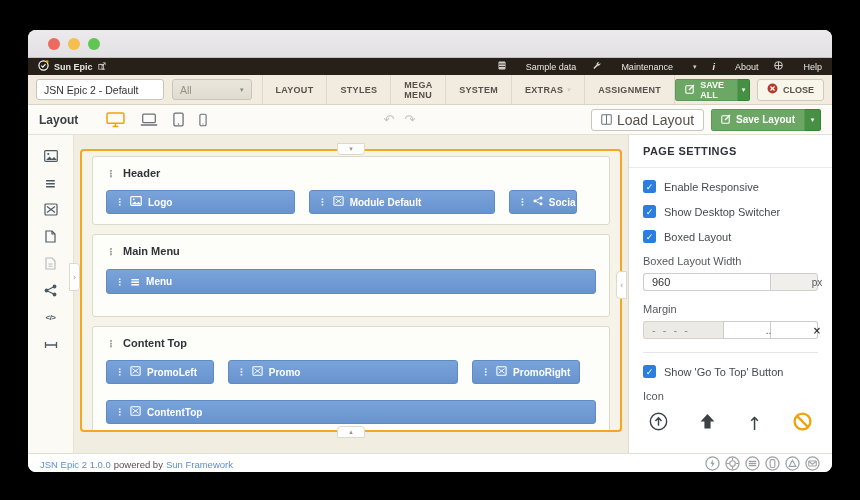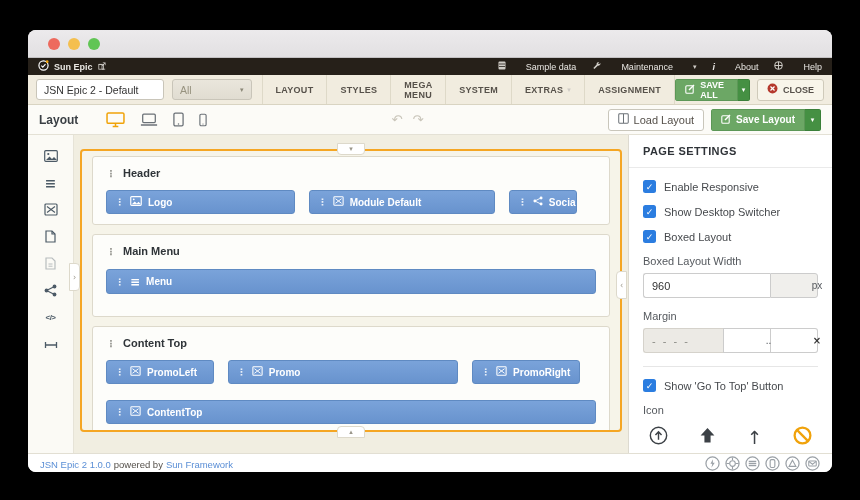--- a/index.html
+++ b/index.html
@@ -34,21 +34,21 @@
   .btn-green-caret { background:#459043; width:16px; display:flex; align-items:center; justify-content:center; color:#fff; font-size:7px; border:1px solid #3a7f39; border-left:none; }
   .btn-close { height:22px; display:flex; align-items:center; gap:5px; padding:0 9px; background:#f8f5ea; border:1px solid #cfcaba; border-radius:3px; font-size:9px; font-weight:bold; color:#55504a; }
 
   
   .layout-toolbar { height:30px; background:#fcfbf7; border-bottom:1px solid #e4e1d5; display:flex; align-items:center; padding:0 11px; flex:0 0 auto; }
   .lt-title { font-size:12px; font-weight:bold; color:#3a3f44; }
   .devices { display:flex; align-items:center; gap:15px; margin-left:28px; }
   .dev { display:flex; align-items:center; }
   .spacer { flex:1; }
   .history { display:flex; gap:10px; color:#c9c5ba; font-size:13px; }
-  .btn-load { height:22px; display:flex; align-items:center; gap:5px; padding:0 9px; background:#fff; border:1px solid #c9c6bb; border-radius:3px; font-size:11px; color:#55504a; }
+  .btn-load { height:22px; display:flex; align-items:center; gap:5px; padding:0 9px; background:#fff; border:1px solid #c9c6bb; border-radius:3px; font-size:14px; color:#55504a; }
 
   
   .main { height:318px; display:flex; flex:0 0 auto; overflow:hidden; }
   .icon-strip { width:46px; background:#fbfaf5; border-right:1px solid #e6e3d7; display:flex; flex-direction:column; align-items:center; padding-top:13px; gap:12px; }
   .strip-icon { width:15px; height:15px; display:flex; align-items:center; justify-content:center; color:#4c5a66; font-size:12px; }
   .strip-icon.disabled { opacity:.38; }
   .code-txt { font-size:8px; font-weight:bold; letter-spacing:-0.5px; }
 
   .canvas-wrap { flex:1; background:#f1eee1; position:relative; padding:14px 6px 0 6px; }
   .canvas { height:283px; border:2px solid #f5a623; border-radius:4px; background:#f6f4e9; overflow:hidden; padding:5px 10px 0 10px; }
@@ -70,21 +70,21 @@
   .w-full{width:100%;}
   .sec-mainmenu { padding-bottom:22px; }
   .extra-row { margin-top:16px; }
 
   
   .settings { width:204px; background:#fff; border-left:1px solid #dddad0; padding:10px 14px 0 14px; overflow:hidden; }
   .ps-title { font-size:11px; font-weight:bold; color:#2f3338; letter-spacing:.4px; padding-bottom:10px; border-bottom:1px solid #eaeaea; margin:0 -14px; padding-left:14px; }
   .chk-row { margin-top:12px; display:flex; align-items:center; gap:8px; font-size:11px; color:#46494d; }
   .chk { width:13px; height:13px; background:#2b7de0; border-radius:2.5px; color:#fff; font-size:9px; display:flex; align-items:center; justify-content:center; flex:0 0 auto; }
   .fld-label { margin-top:12px; font-size:11px; color:#55595e; }
-  .igroup { margin-top:6px; display:flex; height:25px; }
+  .igroup { margin-top:6px; display:flex; height:18px; }
   .igroup input { flex:1; min-width:0; border:1px solid #ccc; border-right:none; border-radius:3px 0 0 3px; font-size:11px; padding:0 8px; color:#333; font-family:"Liberation Sans",sans-serif; }
   .addon { width:28px; border:1px solid #ccc; background:#f0efec; display:flex; align-items:center; justify-content:center; font-size:10px; color:#55595e;padding-left:46px; }
   .addon.last { border-radius:0 3px 3px 0; }
   .addon + .addon { border-left:none; }
   .igroup .dis { background:#eceae5; border:1px solid #d5d2cb; border-right:none; border-radius:3px 0 0 3px; color:#8a8a85; letter-spacing:2px; display:flex; align-items:center; padding:0 8px; flex:1; font-size:11px; }
   .addon.white { background:#fff; }
   .divider { border-top:1px solid #e6e6e6; margin:13px 0 0 0; }
   .icon-row { margin-top:8px; display:flex; justify-content:space-between; align-items:center; padding:2px 6px 0 6px; }
   .thin-arrow { font-size:18px; color:#3c4146; line-height:1; }
 

